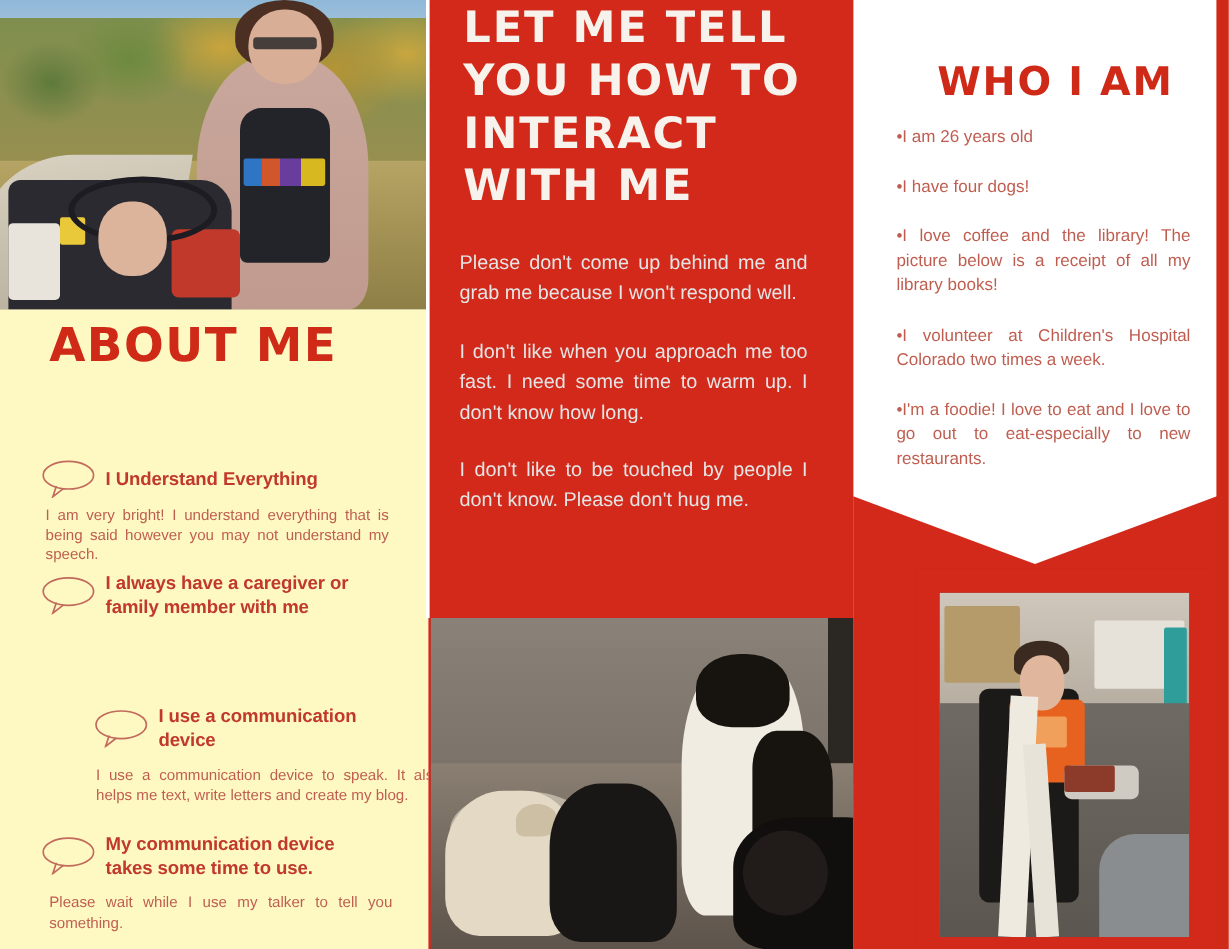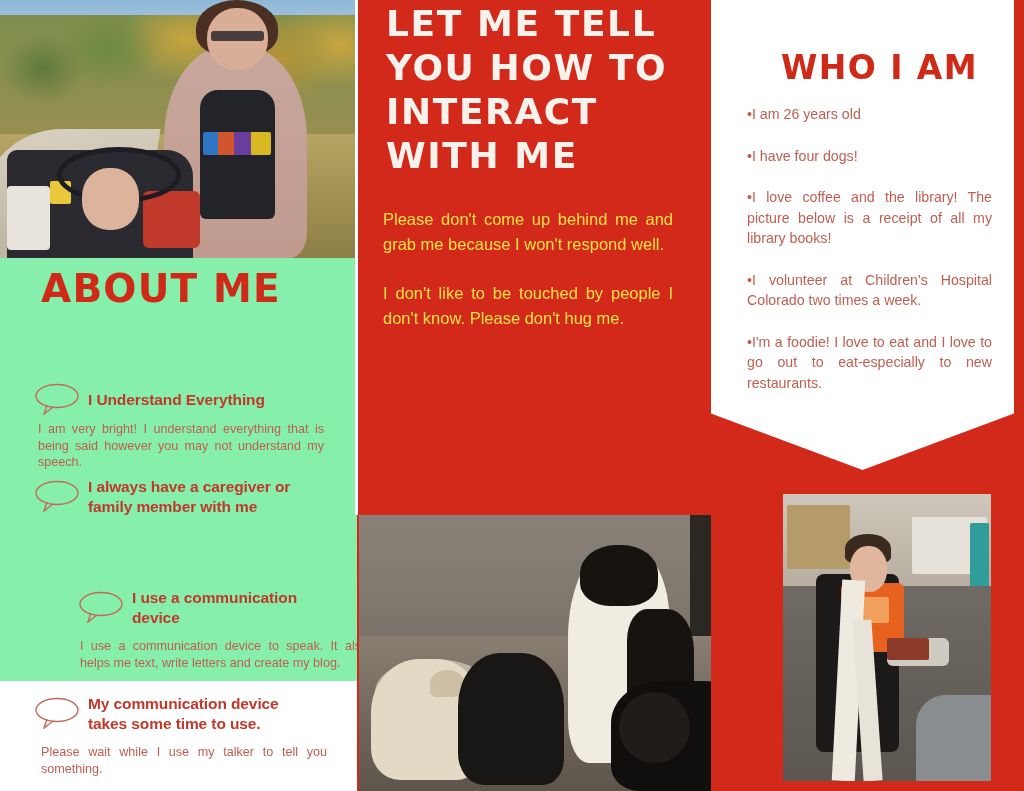--- a/index.html
+++ b/index.html
@@ -40,21 +40,21 @@
   .photo-top .face-w{position:absolute;left:58%;top:3%;width:17%;height:24%;background:#d9ae97;border-radius:48%;}
   .photo-top .hair-w{position:absolute;left:55%;top:0%;width:23%;height:22%;background:#4a2f22;border-radius:50% 50% 40% 40%;}
   .photo-top .glasses{position:absolute;left:59%;top:12%;width:15%;height:4%;background:#2a2a2a;border-radius:3px;opacity:.85;}
   .photo-top .chair{position:absolute;left:2%;top:58%;width:52%;height:44%;background:#2a2a30;border-radius:10px 26px 0 0;}
   .photo-top .face-m{position:absolute;left:23%;top:65%;width:16%;height:24%;background:#dcb49c;border-radius:46%;}
   .photo-top .halo{position:absolute;left:16%;top:57%;width:32%;height:18%;border:5px solid #1c1c22;border-radius:50%;background:transparent;}
   .photo-top .red-bag{position:absolute;left:40%;top:74%;width:16%;height:22%;background:#c0392b;border-radius:6px;}
   .photo-top .jug{position:absolute;left:2%;top:72%;width:12%;height:25%;background:#e8e4dc;border-radius:4px;}
   .photo-top .yellowtag{position:absolute;left:14%;top:70%;width:6%;height:9%;background:#e9c93a;border-radius:2px;}
 
-  .about-wrap{position:absolute;left:0;top:258px;width:357px;height:423px;background:#86efac;}
+  .about-wrap{position:absolute;left:0;top:258px;width:357px;height:533px;background:#fef9c3;}
   .h-about{
     position:absolute;left:41px;top:5px;width:300px;
     color:#cf2a18;font-weight:700;font-size:39px;line-height:52px;
     letter-spacing:1.2px;font-family:"DejaVu Sans", sans-serif;
   }
   .bullet-block{position:absolute;left:0;width:357px;}
   .bub-row{position:relative;display:flex;align-items:center;gap:8px;}
   .bubble-ico{flex:0 0 auto;width:46px;height:32px;margin-left:34px;margin-top:2px;}
   .bub-title{
     color:#c0392b;font-weight:700;font-size:15.5px;line-height:19.5px;
@@ -67,21 +67,21 @@
   
   .col-mid{position:absolute;left:357px;top:0;width:354px;height:791px;background:#d2291a;overflow:hidden;}
   .h-interact{
     position:absolute;left:29px;top:2px;width:300px;
     color:#f7f3ec;font-weight:700;font-size:36px;line-height:44px;
     letter-spacing:1.6px;text-transform:uppercase;
     font-family:"DejaVu Sans", sans-serif;
   }
   .mid-body{position:absolute;left:26px;top:207px;width:290px;}
   .mid-p{
-    color:#fde047;font-size:16.5px;line-height:25.4px;text-align:justify;
+    color:#e5e5e5;font-size:16.5px;line-height:25.4px;text-align:justify;
     margin:0 0 23px 0;
   }
   .photo-dogs{position:absolute;left:2px;top:515px;width:394px;height:276px;overflow:hidden;background:#6d6155;}
   .photo-dogs .wall{position:absolute;left:0;top:0;width:100%;height:46%;background:linear-gradient(180deg,#8a8279 0%,#7b7269 100%);}
   .photo-dogs .wall-dark{position:absolute;right:0;top:0;width:16%;height:50%;background:#2b2722;}
   .photo-dogs .bed{position:absolute;left:0;top:44%;width:100%;height:56%;background:linear-gradient(180deg,#8a7f72 0%,#6f645a 60%,#5d544b 100%);}
   .photo-dogs .blanket{position:absolute;left:4%;top:52%;width:30%;height:24%;background:#cfc7b8;border-radius:50%;opacity:.75;}
   .photo-dogs .dog1{position:absolute;left:3%;top:52%;width:28%;height:44%;background:#e3d9c4;border-radius:44% 40% 22% 26%;}
   .photo-dogs .dog1e{position:absolute;left:18%;top:56%;width:9%;height:10%;background:#cdbfa4;border-radius:50% 50% 40% 20%;}
   .photo-dogs .dog2{position:absolute;left:25%;top:50%;width:27%;height:48%;background:#191616;border-radius:40% 40% 20% 24%;}
@@ -212,20 +212,21 @@
         <div class="bub-body" style="margin:11px 30px 0 41px;">Please wait while I use my talker to tell you something.</div>
       </div>
     </div>
   </div>
 
   <div class="col-mid">
     <div class="h-interact">LET ME TELL YOU HOW TO INTERACT WITH ME</div>
 
     <div class="mid-body">
       <p class="mid-p">Please don't come up behind me and grab me because I won't respond well.</p>
+      <p class="mid-p">I don't like when you approach me too fast. I need some time to warm up. I don't know how long.</p>
       <p class="mid-p">I don't like to be touched by people I don't know. Please don't hug me.</p>
     </div>
 
     <div class="photo-dogs">
       <div class="wall"></div>
       <div class="wall-dark"></div>
       <div class="bed"></div>
       <div class="blanket"></div>
       <div class="dog3"></div>
       <div class="dog3b"></div>

